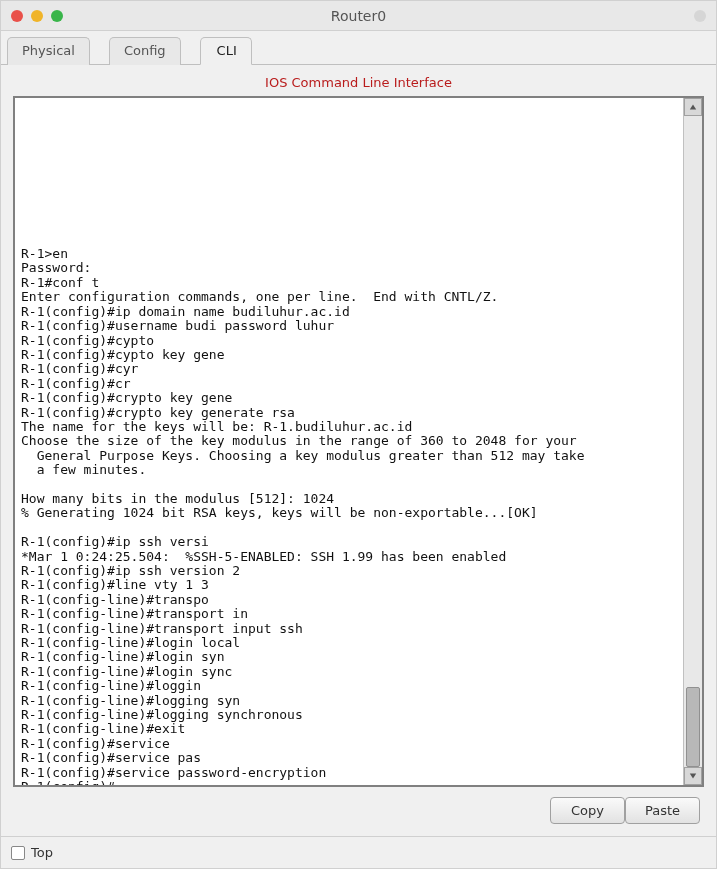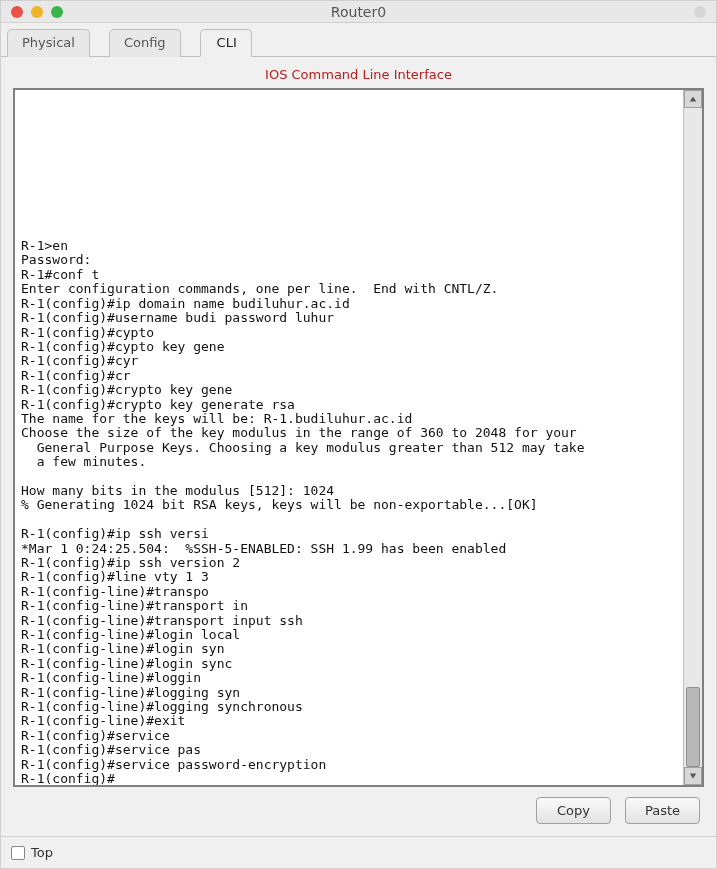--- a/index.html
+++ b/index.html
@@ -13,21 +13,21 @@
   }
   .window {
     background: #f0f0f0;
     width: 717px;
     height: 869px;
     display: flex;
     flex-direction: column;
     border: 1px solid #d0d0d0;
   }
   .titlebar {
-    height: 22px;
+    height: 30px;
     background: #e8e8e8;
     border-bottom: 1px solid #d0d0d0;
     display: flex;
     align-items: center;
     position: relative;
   }
   .titlebar-buttons {
     display: flex;
     gap: 8px;
     position: absolute;
@@ -128,21 +128,21 @@
     background: #e8e8e8;
     position: relative;
   }
   .scroll-thumb {
     position: absolute; left: 2px; right: 2px; bottom: 0; height: 80px;
     background: #b8b8b8; border: 1px solid #909090; border-radius: 2px;
   }
   .action-row {
     display: flex;
     justify-content: flex-end;
-    gap: 14px;
+    gap: 0;
     padding: 10px 4px 0 4px;
   }
   .btn {
     min-width: 75px;
     padding: 5px 14px;
     border: 1px solid #a0a0a0;
     border-radius: 4px;
     background: linear-gradient(#fafafa,#e2e2e2);
     font-size: 13px;
     color: #333;

